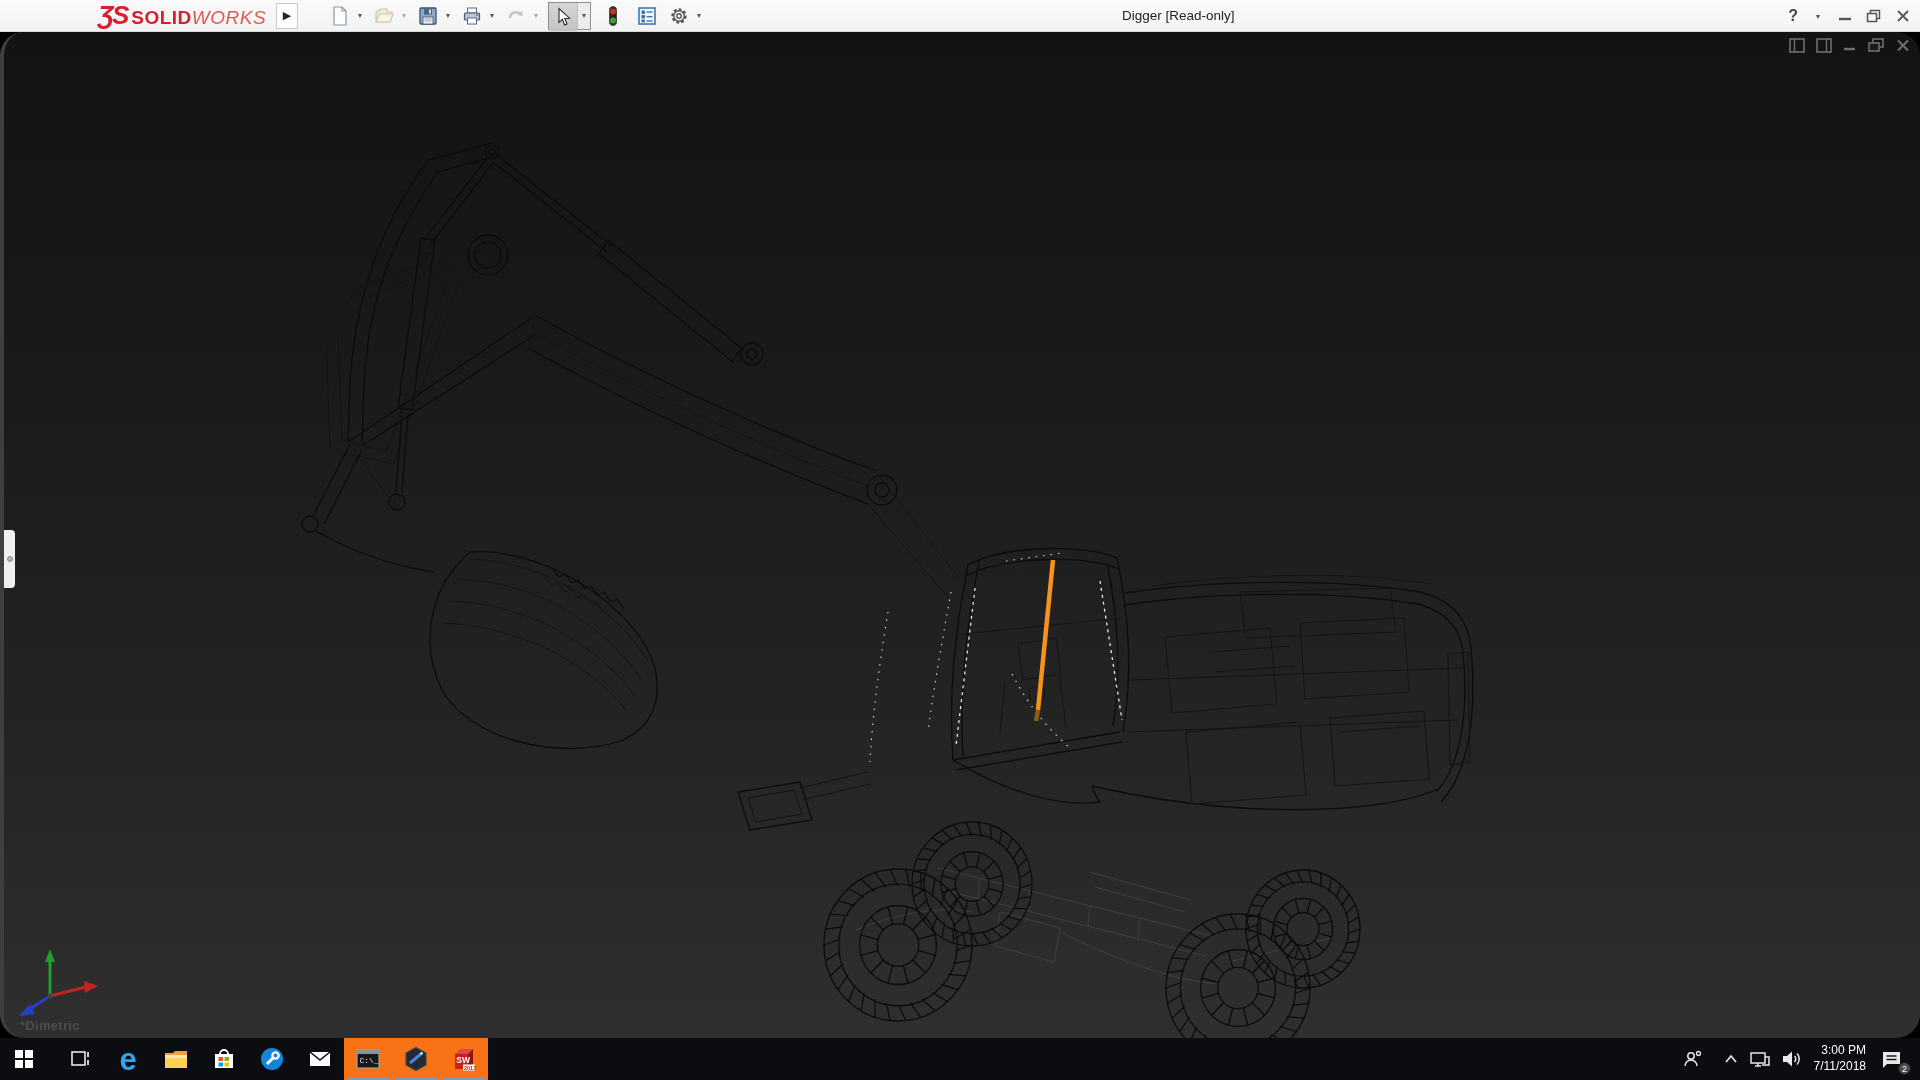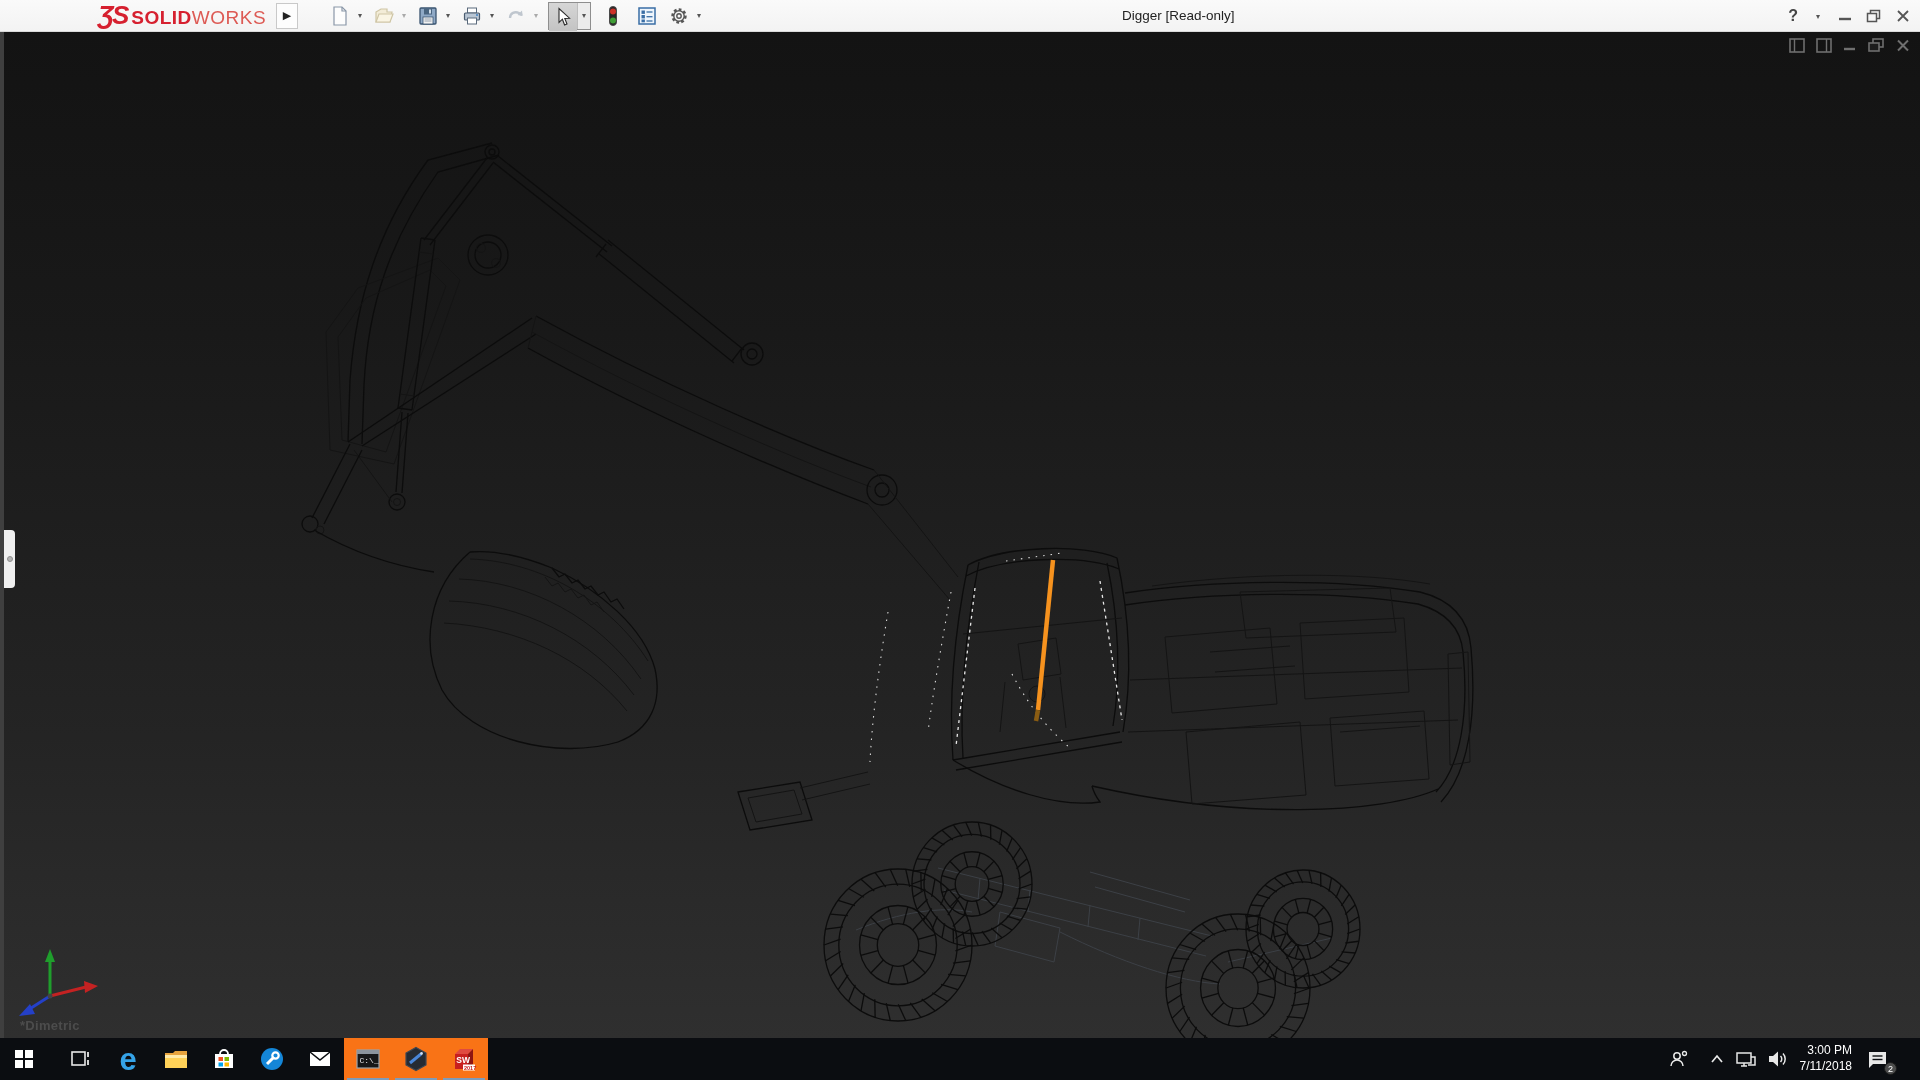--- a/index.html
+++ b/index.html
@@ -7,39 +7,39 @@
   body { font-family:"Liberation Sans","DejaVu Sans",sans-serif; }
   #screen { position:relative; width:1920px; height:1080px; overflow:hidden; background:#000; }
 
   
   #titlebar { position:absolute; left:0; top:0; width:1920px; height:32px;
     background:linear-gradient(#fafafa,#f3f3f3); border-bottom:1px solid #d9d9d9;
     display:flex; align-items:center;padding-left:40px; }
   .logo { display:flex; align-items:baseline; margin-left:58px; white-space:nowrap; }
   .logo .mark { color:#d6202f; font-size:26px; font-weight:bold; font-style:italic; letter-spacing:-2px; margin-right:4px; }
   .logo .solid { color:#d6202f; font-size:19px; font-weight:bold; letter-spacing:.5px;text-align:right; }
-  .logo .works { color:#dd5a54; font-size:19px; font-weight:400; letter-spacing:.5px; }
+  .logo .works { color:#dd5a54; font-size:19px; font-weight:400; letter-spacing:.5px;font-style:italic; }
   .flyout { width:22px; height:26px; border:1px solid #c9c9c9; background:#fdfdfd; margin-left:10px;
     display:flex; align-items:center; justify-content:center; font-size:11px; color:#222; }
   #toolbar { display:flex; align-items:center; margin-left:28px; }
   .tbtn { width:28px; height:28px; display:flex; align-items:center; justify-content:center; }
   .caret { width:12px; font-size:8px; color:#555; text-align:center; margin-right:4px; }
   .caret.dim { color:#aaa; }
   .selwrap { display:flex; border:1px solid #8e8e8e; height:28px; margin-left:2px; }
   .selwrap .tbtn { background:linear-gradient(#d6d6d6,#c3c3c3); }
   .selwrap .caret { background:#ececec; border-left:1px solid #bdbdbd; height:100%; display:flex; align-items:center; justify-content:center; margin:0; width:13px; }
   #doc-title { position:absolute; left:1122px; top:0; height:32px; line-height:32px; font-size:13.5px; color:#222; }
   #win-controls { position:absolute; right:10px; top:0; height:32px; display:flex; align-items:center; gap:14px; color:#555; }
   #win-controls .help { font-size:16px; font-weight:bold; color:#444; }
   #win-controls .caret { margin:0; }
 
   
   #viewport { position:absolute; left:0; top:32px; width:1920px; height:1006px;
     background:linear-gradient(#131313,#191919 30%,#242424 70%,#2f2f2f);
-    border-left:4px solid #3f3f3f; }
+    border-left:4px solid #3f3f3f;border-radius:24px; }
   #model-svg { position:absolute; left:-4px; top:0; }
   .wf  { stroke:#0c0c0c; fill:none; stroke-width:1.3; }
   .wf2 { stroke:#141414; fill:none; stroke-width:1; }
   .wfl { stroke:#3c4046; fill:none; stroke-width:1; }
   .wfd { stroke:#e8e8e8; fill:none; stroke-width:1.3; stroke-dasharray:3 4; }
   .wfd2{ stroke:#d8d8d8; fill:none; stroke-width:1.1; stroke-dasharray:1.5 6; }
   .sel { fill:none; stroke-width:4.5; stroke-linecap:butt; }
 
   #doc-controls { position:absolute; top:6px; right:10px; display:flex; gap:11px; align-items:center; }
   #doc-controls svg { display:block; }
@@ -55,21 +55,21 @@
   #taskbar { position:absolute; left:0; top:1038px; width:1920px; height:42px; background:#0b0d11;
     display:flex; align-items:stretch; }
   #start { width:48px; display:flex; align-items:center; justify-content:center; }
   #searchbox { width:337px; background:#f2f2f2; display:flex; align-items:center; position:relative; }
   #searchbox .ring { width:19px; height:19px; border:2.5px solid #1b1b1b; border-radius:50%; margin-left:15px; }
   #searchbox .stext { margin-left:14px; font-size:15px; color:#555; }
   #searchbox .mic { position:absolute; right:11px; top:9px; }
   .slot { width:48px; display:flex; align-items:center; justify-content:center; position:relative; }
   .slot.open { background:#f97316; }
   .slot.open::after { content:""; position:absolute; left:3px; right:3px; bottom:0; height:2.5px; background:#7e9cba; }
-  #tray { margin-left:auto; display:flex; align-items:center; padding-right:24px; }
+  #tray { margin-left:auto; display:flex; align-items:center; padding-right:10px; }
   #tray .titem { display:flex; align-items:center; justify-content:center; }
   #clock { text-align:right; color:#fff; font-size:12px; line-height:1.3; margin:0 14px 0 10px; }
   .badge { position:absolute; right:-7px; bottom:-4px; width:13px; height:13px; background:#4c4c4c; border:1px solid #1a1a1a;
     border-radius:50%; color:#fff; font-size:9px; display:flex; align-items:center; justify-content:center; }
   .edge-e { color:#35a3e8; font-size:31px; font-weight:bold; line-height:1; }
 </style>
 </head>
 <body>
 
 <div id="screen">

